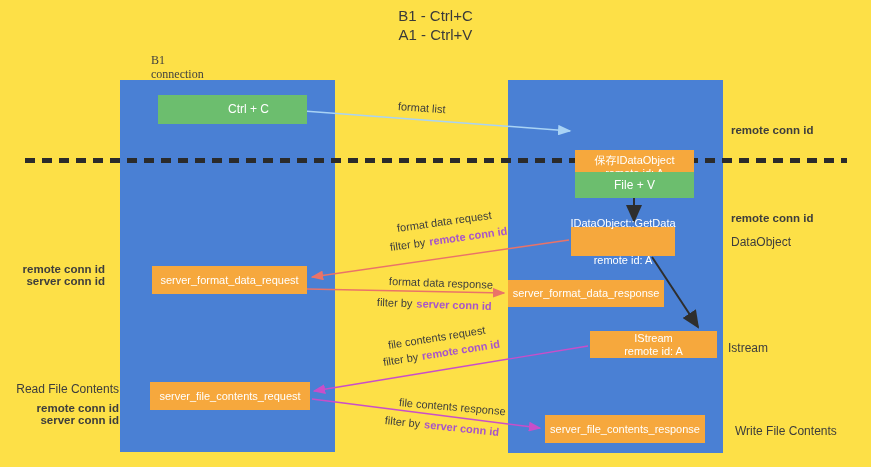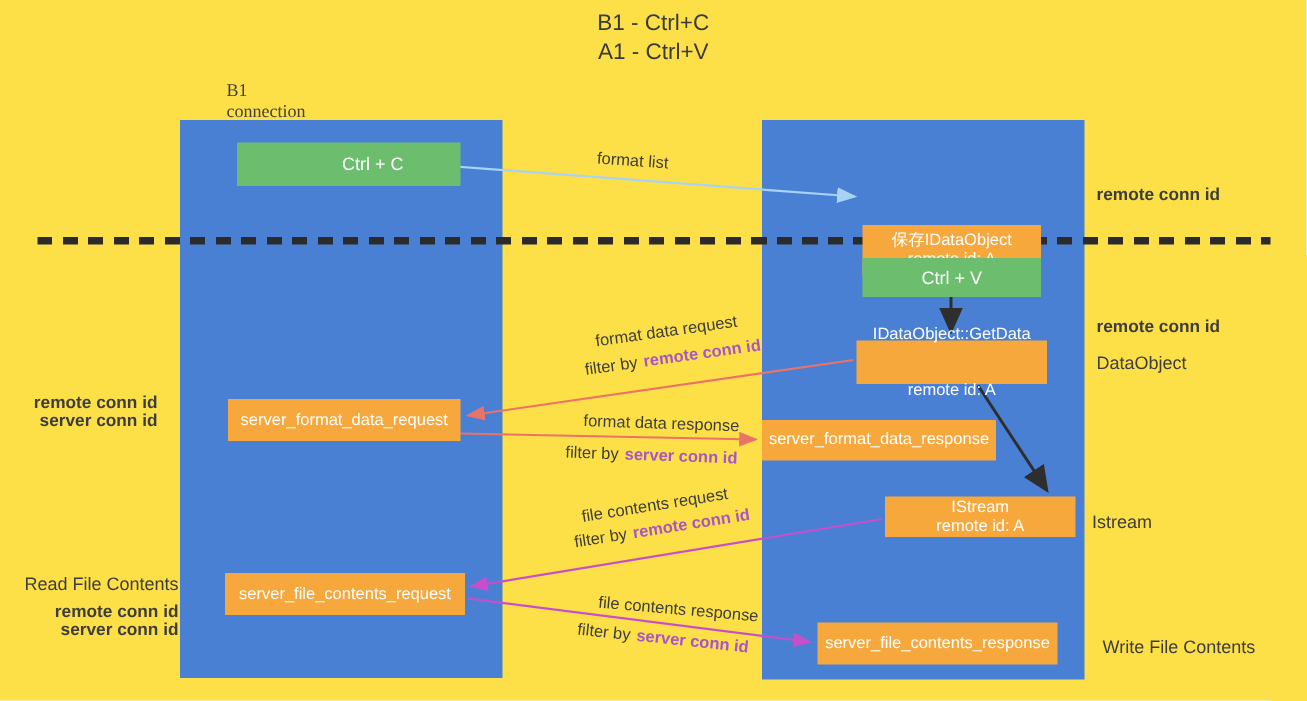--- a/index.html
+++ b/index.html
@@ -73,24 +73,24 @@
   <div class="abs box green" style="left:158px;top:95px;width:117px;height:29px;padding-left:32px;">
     <span>Ctrl + C</span>
   </div>
 
   <div class="abs box orange" style="left:575px;top:118px;width:119px;height:34px;margin-top:32px;">
     <span>保存IDataObject</span>
     <span>remote id: A</span>
   </div>
 
   <div class="abs box green" style="left:575px;top:172px;width:119px;height:26px;">
-    <span>Ctrl + V</span>
+    <span>File + V</span>
   </div>
 
-  <div class="abs box orange" style="left:571px;top:227px;width:127px;height:29px;gap:24px;">
+  <div class="abs box orange" style="left:571px;top:227px;width:104px;height:29px;gap:24px;">
     <span>IDataObject::GetData</span>
     <span>remote id: A</span>
   </div>
 
   <div class="abs box orange" style="left:152px;top:266px;width:155px;height:28px;">
     <span>server_format_data_request</span>
   </div>
 
   <div class="abs box orange" style="left:508px;top:280px;width:156px;height:27px;">
     <span>server_format_data_response</span>

